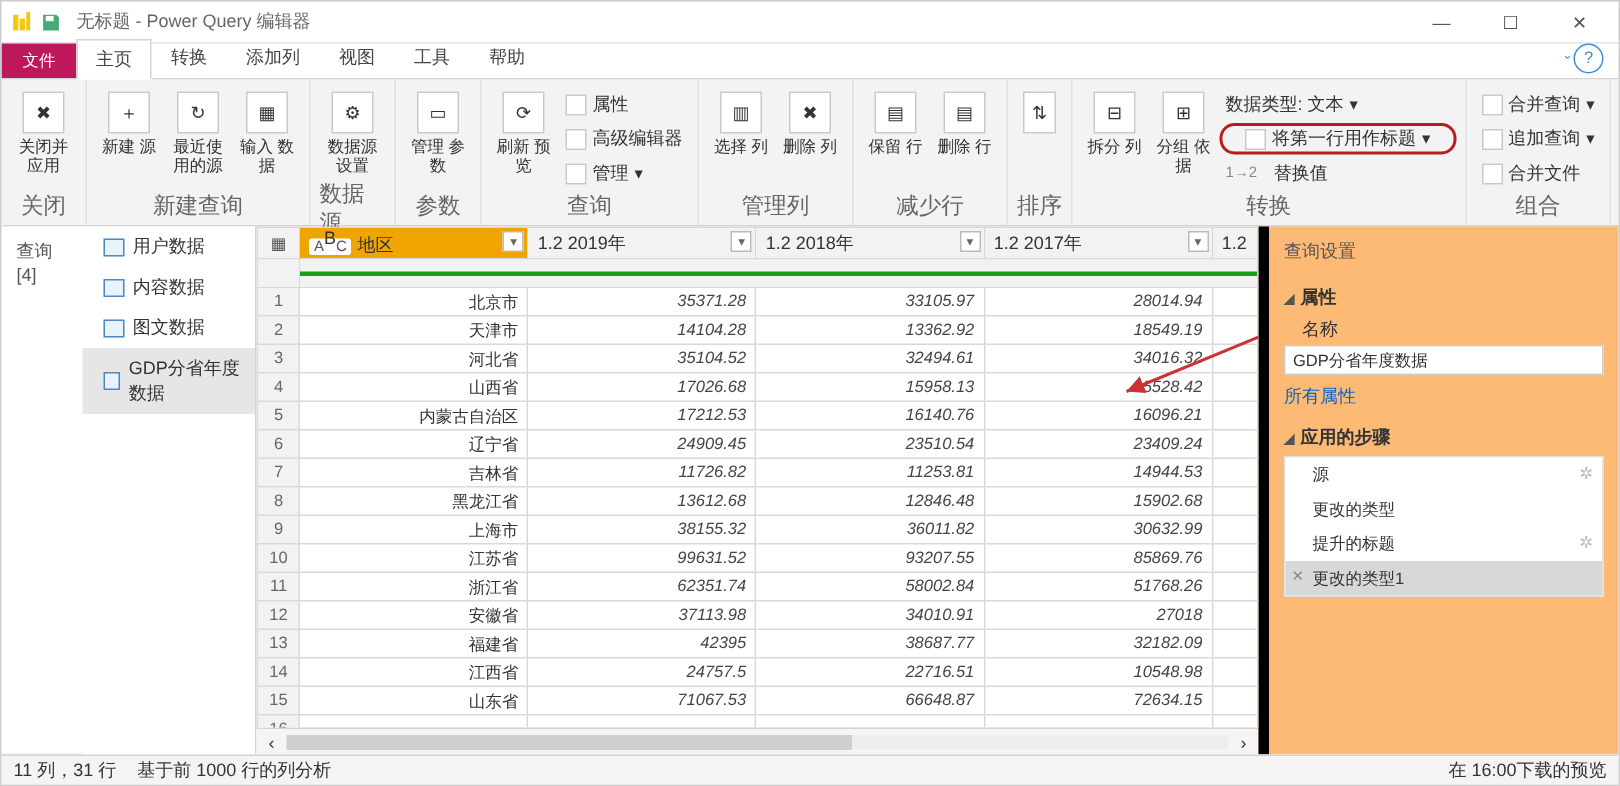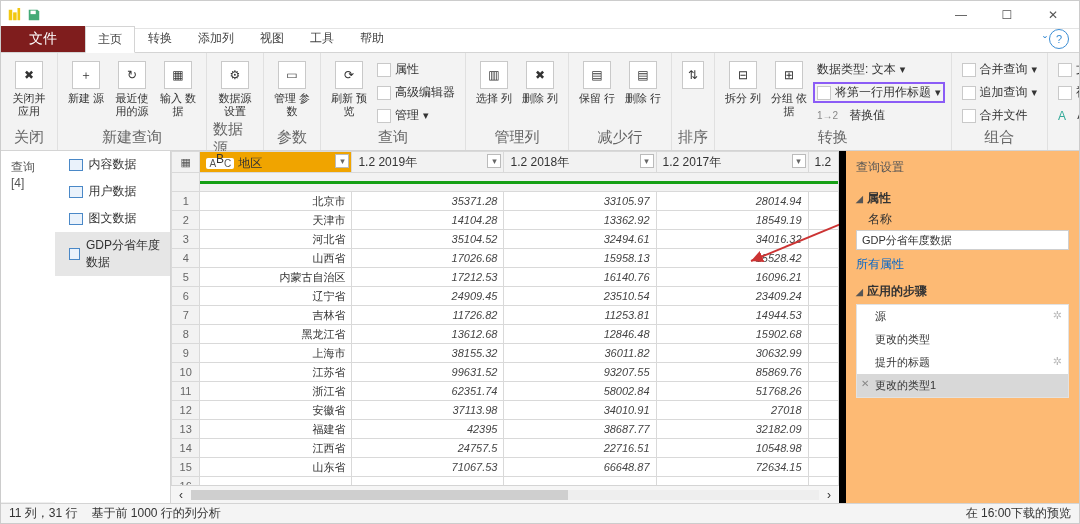--- a/index.html
+++ b/index.html
@@ -3,36 +3,36 @@
 <meta charset="utf-8">
 <style>
 *{box-sizing:border-box;margin:0;padding:0;font-family:"Microsoft YaHei","Segoe UI",sans-serif;font-size:12px;color:#333}
 body{background:#fff;width:1080px;height:524px;overflow:hidden;display:flex;flex-direction:column;border:1px solid #ccc}
 .titlebar{height:28px;display:flex;align-items:center;padding:0 6px;gap:6px;border-bottom:1px solid #e4e4e4}
 .titlebar .icon{width:14px;height:14px}
 .titlebar .title{flex:none;margin-left:4px;color:#666}
 .titlebar .spacer{flex:1}
 .winbtn{width:40px;height:26px;display:flex;align-items:center;justify-content:center;color:#555}
 .tabsbar{height:24px;display:flex;align-items:flex-end;border-bottom:1px solid #d4d4d4;padding-left:0}
-.filetab{background:#7f1d1d;color:#fff;padding:4px 28px;font-size:14px}
+.filetab{background:#be185d;color:#fff;padding:4px 14px;font-size:11px}
 .mtab{padding:4px 12px;color:#444;border:1px solid transparent}
 .mtab.active{background:#fff;border:1px solid #d4d4d4;border-bottom:1px solid #fff;position:relative;top:1px}
 .tabsbar .spacer{flex:1}
 .tabsbar .help{width:20px;height:20px;border:1px solid #3b8dd4;border-radius:50%;color:#3b8dd4;display:flex;align-items:center;justify-content:center;font-size:11px;margin:0 10px 3px 0}
 .ribbon{height:98px;background:#f3f3f3;border-bottom:1px solid #d4d4d4;display:flex}
 .rgroup{border-right:1px solid #e0e0e0;padding:4px 6px 0;display:flex;flex-direction:column;align-items:center}
 .rgroup .btns{display:flex;gap:2px;flex:1}
 .rgroup .lbl{font-size:15px;color:#666;padding:2px 0 3px}
 .bigbtn{display:flex;flex-direction:column;align-items:center;justify-content:flex-start;width:44px;padding-top:4px;gap:3px}
 .bigbtn .ic{width:28px;height:28px;background:#fff;border:1px solid #c9c9c9;display:flex;align-items:center;justify-content:center}
 .bigbtn .tx{font-size:11px;text-align:center;line-height:13px}
 .stack{display:flex;flex-direction:column;gap:2px;padding-top:2px}
 .smallbtn{display:flex;align-items:center;gap:4px;padding:2px 4px;font-size:11px;white-space:nowrap}
 .smallbtn .sic{width:14px;height:14px;border:1px solid #c9c9c9;background:#fff;flex:none}
-.highlight{border:2px solid #8b5cf6;padding:0 2px;border-radius:0}
+.highlight{border:2px solid #b91c1c;padding:0 15px;border-radius:10px}
 .mainrow{flex:1;display:flex;min-height:0}
 .qpanel{width:170px;border-right:1px solid #d4d4d4;background:#fff;display:flex;flex-direction:row}
 .qpanel .hdr{padding:8px 10px;color:#555;border-bottom:1px solid #eee}
 .qitem{display:flex;align-items:center;gap:6px;padding:5px 8px 5px 14px}
 .qitem .qic{width:14px;height:12px;border:1px solid #4a88c7;background:#eaf2fb}
 .qitem.sel{background:#e6e6e6}
 .gridwrap{flex:1;display:flex;flex-direction:column;min-width:0}
 .grid{flex:1;overflow:hidden;position:relative}
 table{border-collapse:collapse;width:100%}
 th,td{border:1px solid #d9d9d9;height:19px;padding:0 6px;font-size:11px;white-space:nowrap}
@@ -75,20 +75,21 @@
         <rect x="7" y="5" width="4" height="9" fill="#f2c811"></rect>
         <rect x="12" y="0" width="3" height="14" fill="#f2c811"></rect>
       </svg>
     </span>
   <span style="color:#3a7">
       <svg width="14" height="14" viewBox="0 0 16 16">
         <path fill="#4a7" d="M2 2h10l2 2v10H2z"></path>
         <rect x="4" y="3" width="6" height="4" fill="#fff"></rect>
       </svg>
     </span>
+  <span class="title">无标题 - Power Query 编辑器</span>
   <span class="spacer"></span>
   <span class="winbtn">—</span>
   <span class="winbtn">☐</span>
   <span class="winbtn">✕</span>
 </div>
 
 <div class="tabsbar">
   <div class="filetab">文件</div>
   <div class="mtab active">主页</div>
   <div class="mtab">转换</div>
@@ -261,25 +262,25 @@
     </div>
 </div>
 
 <div class="mainrow">
 
   <div class="qpanel">
     <div class="hdr">查询 [4]</div>
     <div id="qlist">
         <div class="qitem">
           <span class="qic"></span>
-          <span>内容数据</span>
+          <span>用户数据</span>
         </div>
         <div class="qitem">
           <span class="qic"></span>
-          <span>用户数据</span>
+          <span>内容数据</span>
         </div>
         <div class="qitem">
           <span class="qic"></span>
           <span>图文数据</span>
         </div>
         <div class="qitem sel">
           <span class="qic"></span>
           <span>GDP分省年度数据</span>
         </div>
       </div>

